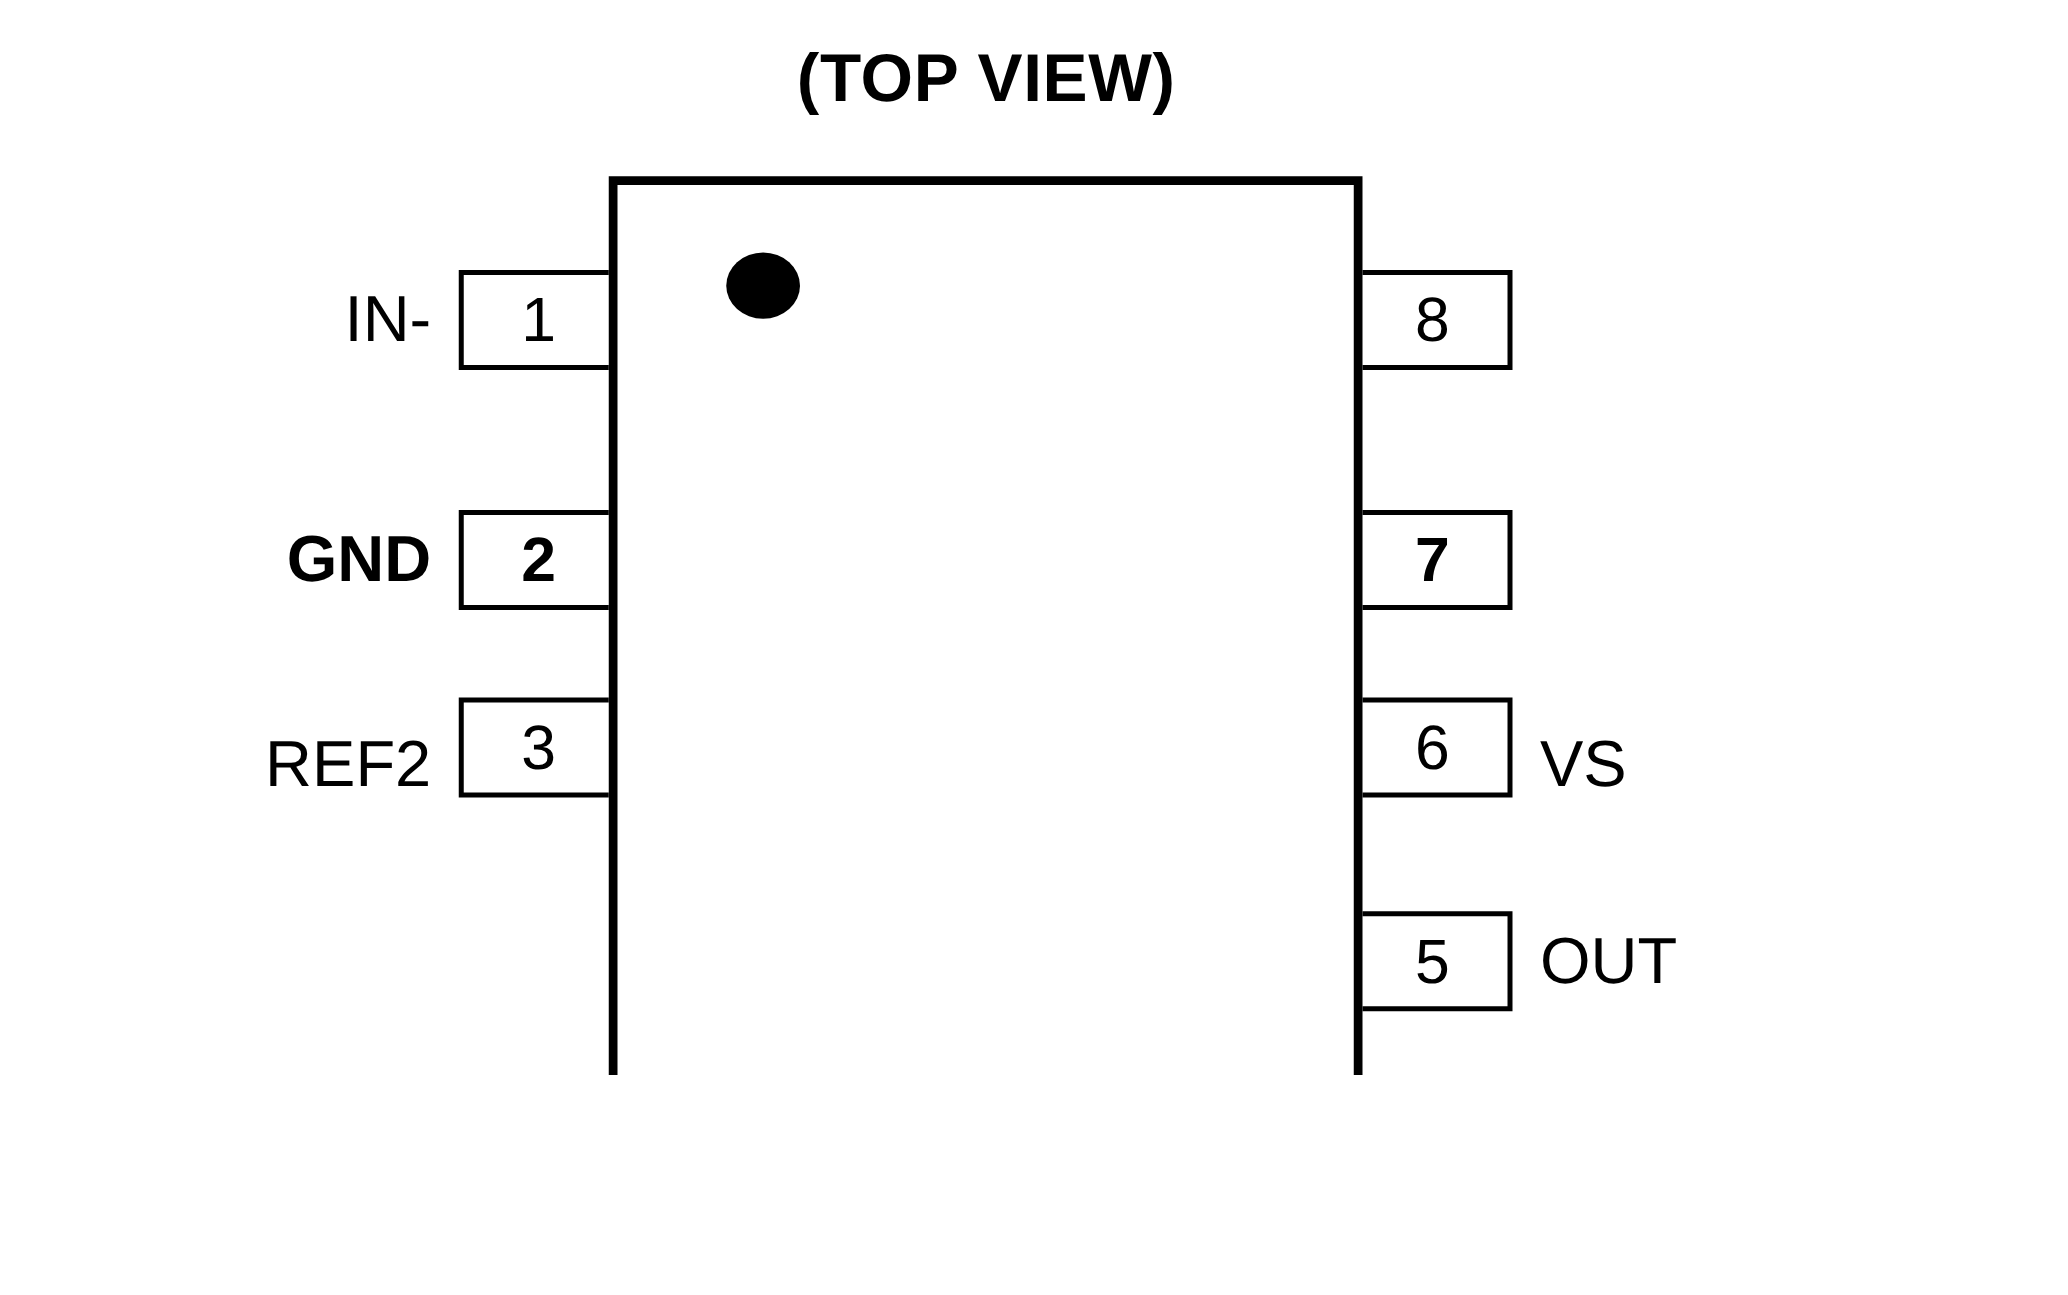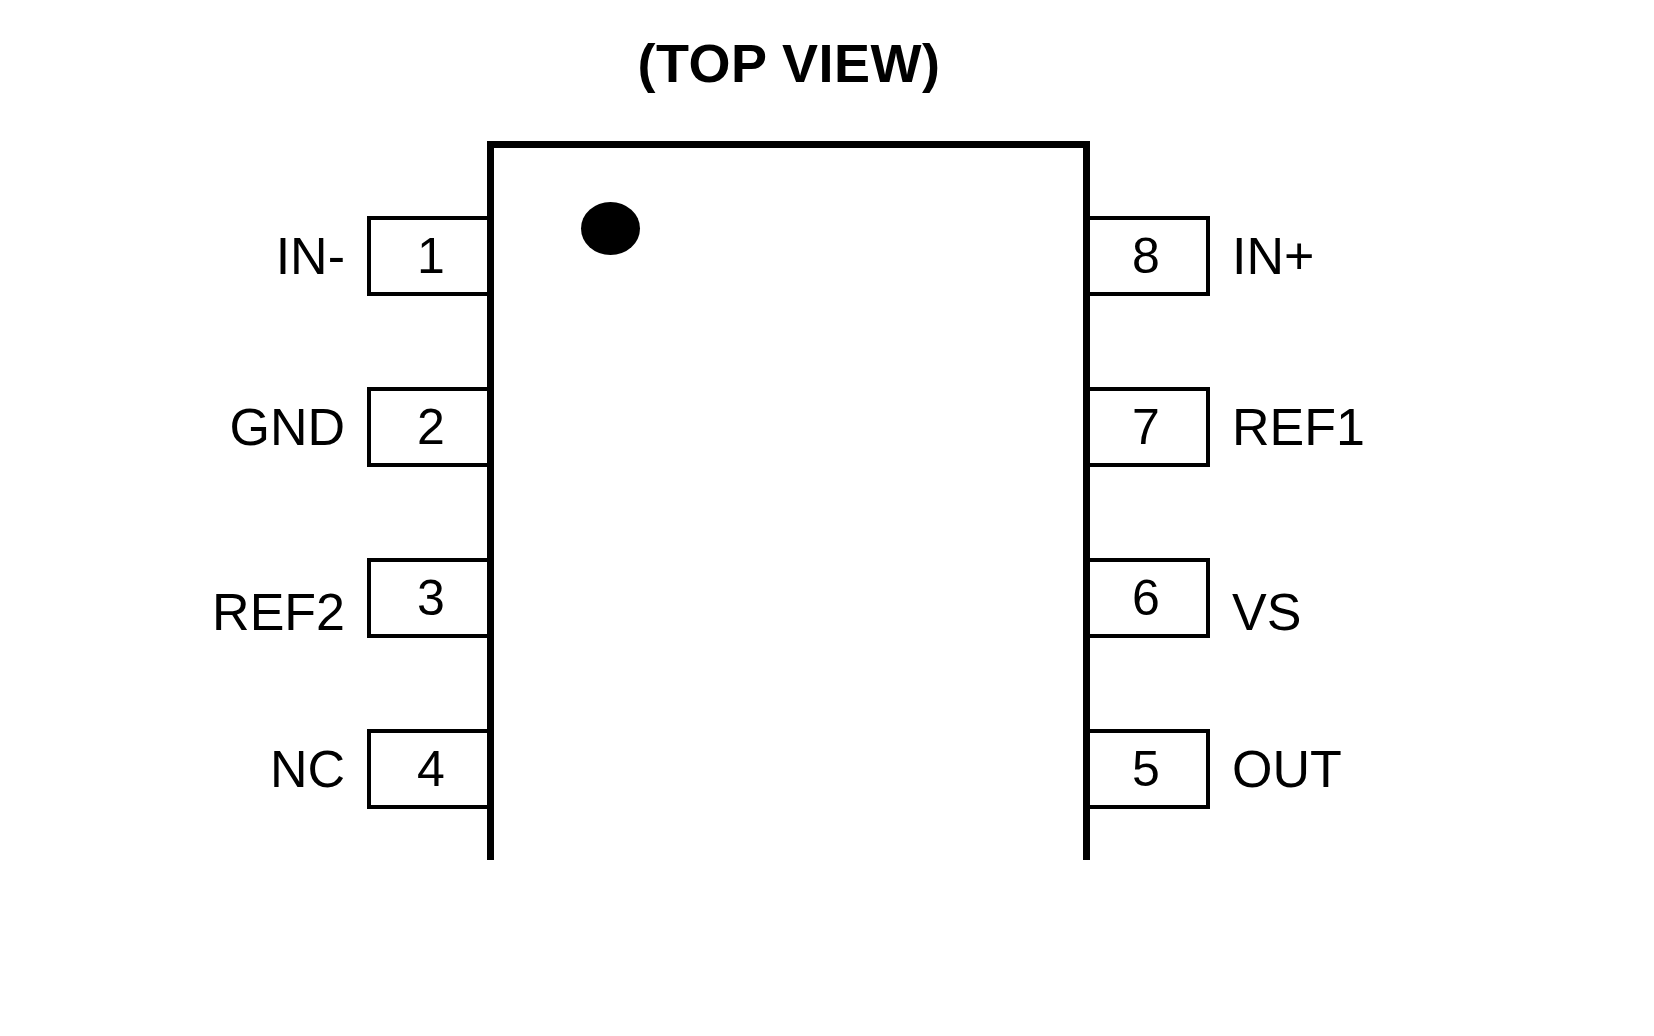--- a/index.html
+++ b/index.html
@@ -89,21 +89,21 @@
     font-size: 52px;
     line-height: 1;
     white-space: nowrap;
     flex: 1 1 auto;
   }
   .pin-row.left  .pin-label { text-align: right; padding-right: 22px; }
   .pin-row.right .pin-label { text-align: left;  padding-left: 22px; }
 
   
   .row-a { top: 216px; }
-  .row-b { top: 387px; }
+  .row-b { top: 408px; font-weight: bold; }
   .row-c { top: 558px; align-items: flex-end; }
   .row-d { top: 729px; }
 </style>
 </head>
 <body>
 
 <div id="diagram-root">
 
   <div class="title-text" id="view-title">(TOP VIEW)</div>
 
@@ -119,33 +119,27 @@
   <div class="pin-row left row-b">
     <span class="pin-label">GND</span>
     <span class="pin-box">2</span>
   </div>
 
   <div class="pin-row left row-c">
     <span class="pin-label">REF2</span>
     <span class="pin-box">3</span>
   </div>
 
-  <div class="pin-row left row-d">
-    <span class="pin-label">NC</span>
-    <span class="pin-box">4</span>
-  </div>
 
   <div class="pin-row right row-a">
     <span class="pin-box">8</span>
-    <span class="pin-label">IN+</span>
   </div>
 
   <div class="pin-row right row-b">
     <span class="pin-box">7</span>
-    <span class="pin-label">REF1</span>
   </div>
 
   <div class="pin-row right row-c">
     <span class="pin-box">6</span>
     <span class="pin-label">VS</span>
   </div>
 
   <div class="pin-row right row-d">
     <span class="pin-box">5</span>
     <span class="pin-label">OUT</span>

